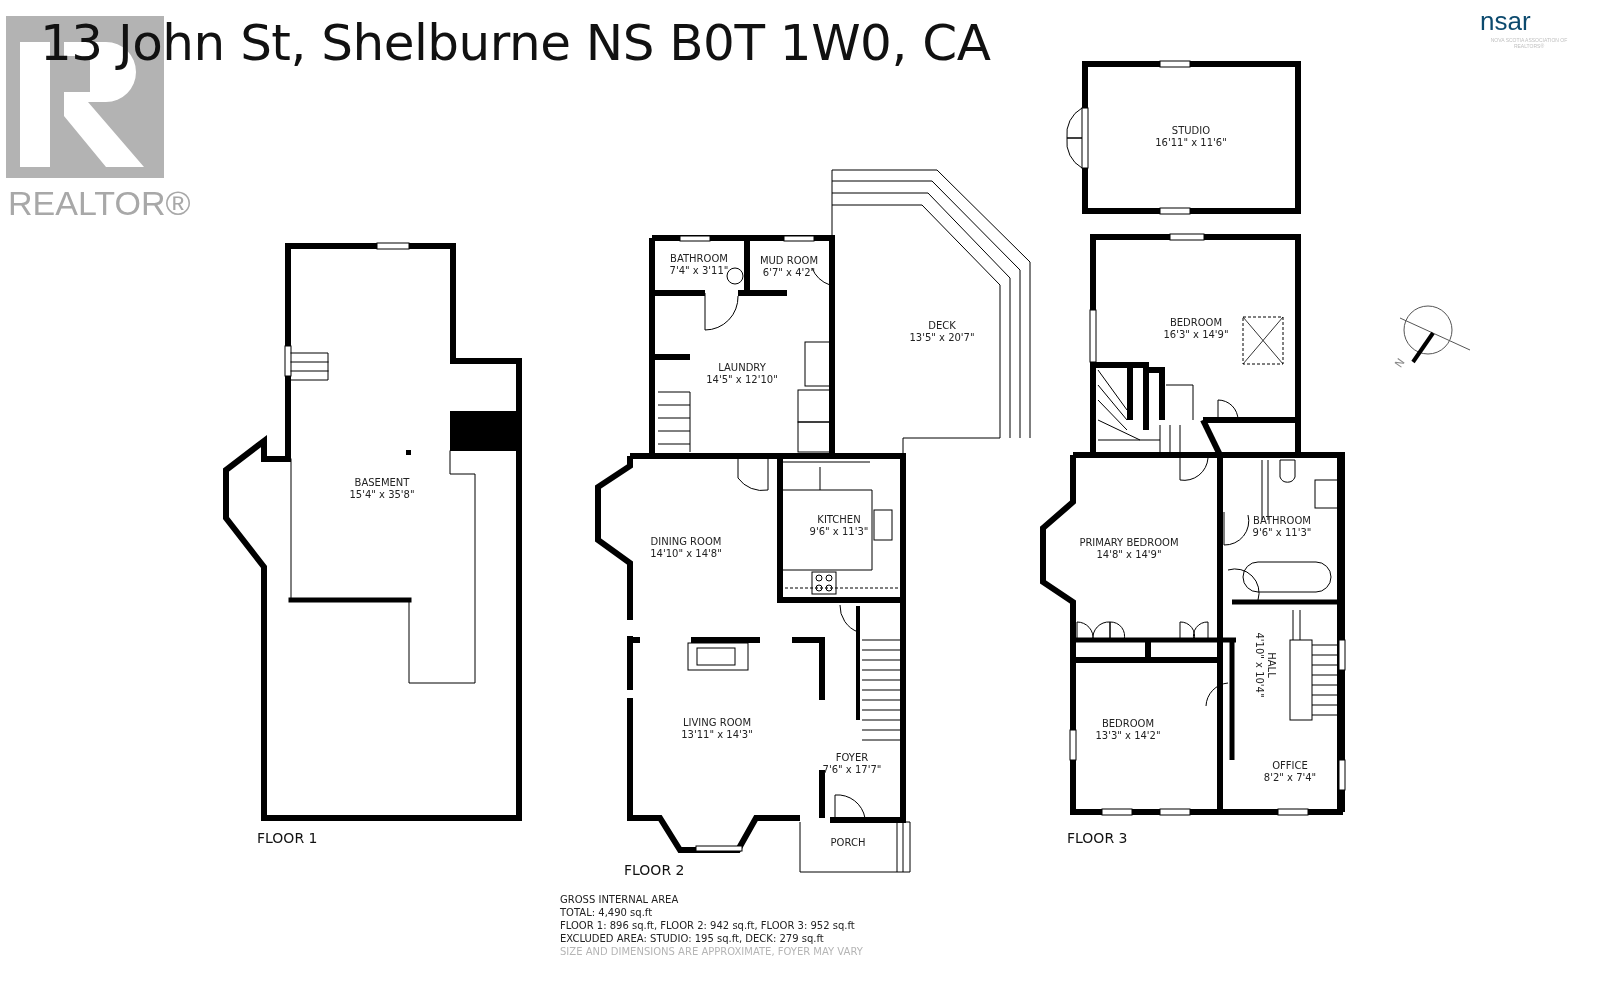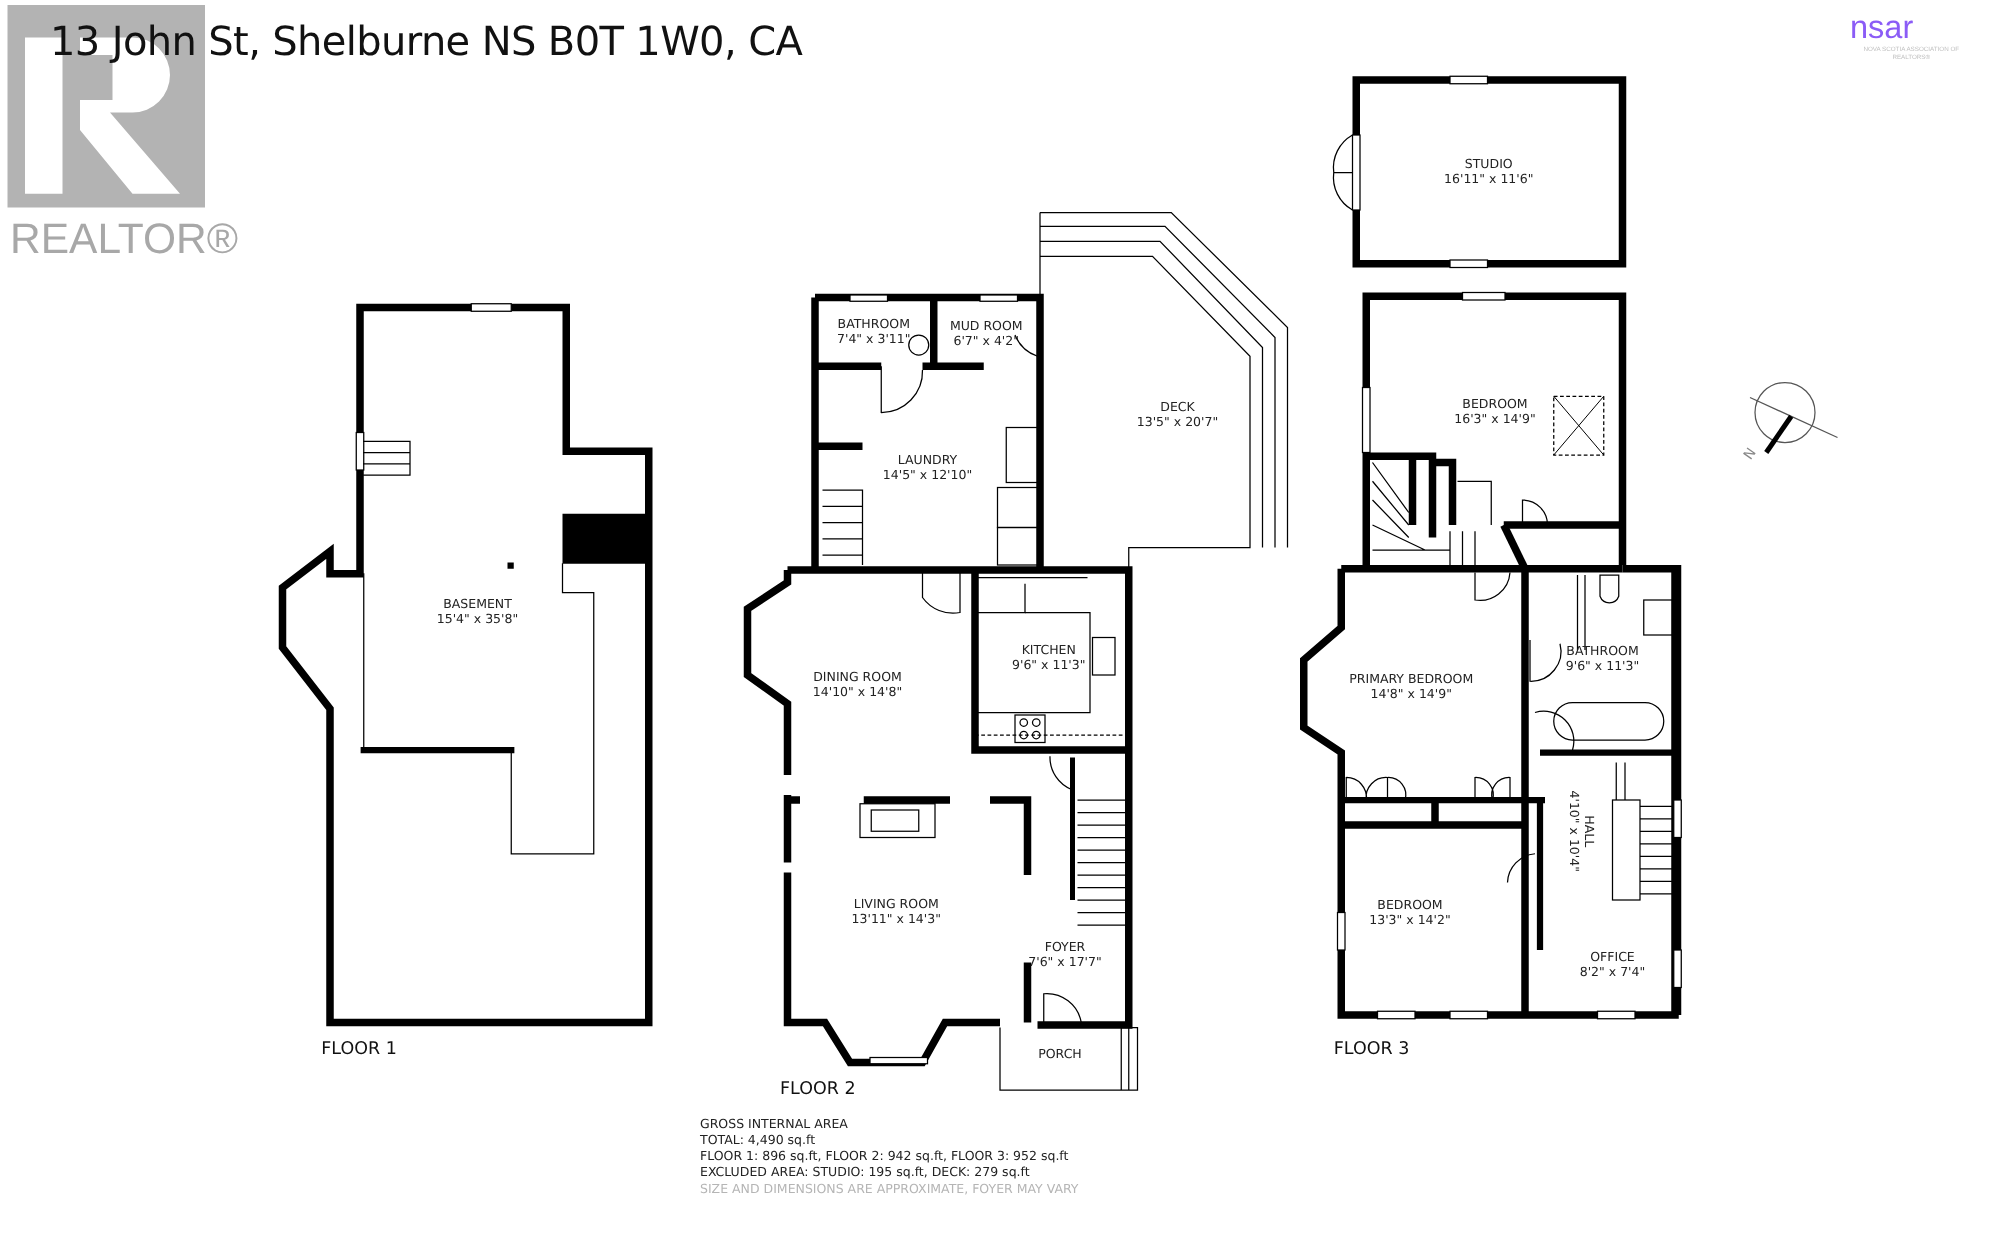--- a/index.html
+++ b/index.html
@@ -1,22 +1,22 @@
 <!DOCTYPE html>
 <html><head>
 <meta charset="utf-8">
 <style>
   html, body { margin: 0; padding: 0; background: #ffffff; }
   body { width: 1600px; height: 1000px; position: relative; overflow: hidden; font-family: "DejaVu Sans", sans-serif; }
-  .title { position: absolute; left: 40px; top: 14px; font-family: "DejaVu Sans", sans-serif; font-size: 32px; color: #111; letter-spacing: -0.5px; z-index: 2; font-weight: normal; }
-  .realtor-logo { position: absolute; left: 6px; top: 4px; width: 160px; height: 205px; padding-left: 36px; }
+  .title { position: absolute; left: 40px; top: 14px; font-family: "DejaVu Sans", sans-serif; font-size: 50px; color: #111; letter-spacing: -0.5px; z-index: 2; font-weight: normal; }
+  .realtor-logo { position: absolute; left: 6px; top: 16px; width: 160px; height: 205px; padding-left: 36px; }
   .realtor-box { position: absolute; left: 0; top: 0; width: 158px; height: 162px; background: #b3b3b3; }
   .realtor-text { position: absolute; left: 2px; top: 168px; font-family: "Liberation Sans", sans-serif; font-size: 34px; color: #a8a8a8; letter-spacing: 0px; }
   .nsar { position: absolute; left: 1480px; top: 6px; width: 115px; height: 50px; color: #b0b0b0; }
-  .nsar-mark { font-family: "Liberation Sans", sans-serif; font-size: 26px; color: #8b5cf6; }
+  .nsar-mark { font-family: "Liberation Sans", sans-serif; font-size: 26px; color: #0c4a6e; }
   .nsar-sub { font-family: "Liberation Sans", sans-serif; font-size: 5px; color: #c0c0c0; text-align: center; line-height: 6px; width: 90px; margin-left: 4px; }
   svg.plan { position: absolute; left: 0; top: 0; width: 1600px; height: 1000px; }
   .room-label { font-family: "DejaVu Sans", sans-serif; font-size: 10px; fill: #222; text-anchor: middle; }
   .floor-label { font-family: "DejaVu Sans", sans-serif; font-size: 14px; fill: #111; }
   .area-block { position: absolute; left: 560px; top: 893px; width: 440px; text-align: left; font-family: "DejaVu Sans", sans-serif; font-size: 10px; color: #222; line-height: 13px; }
   .area-block .note { color: #b5b5b5; }
 </style>
 </head>
 <body>
 

